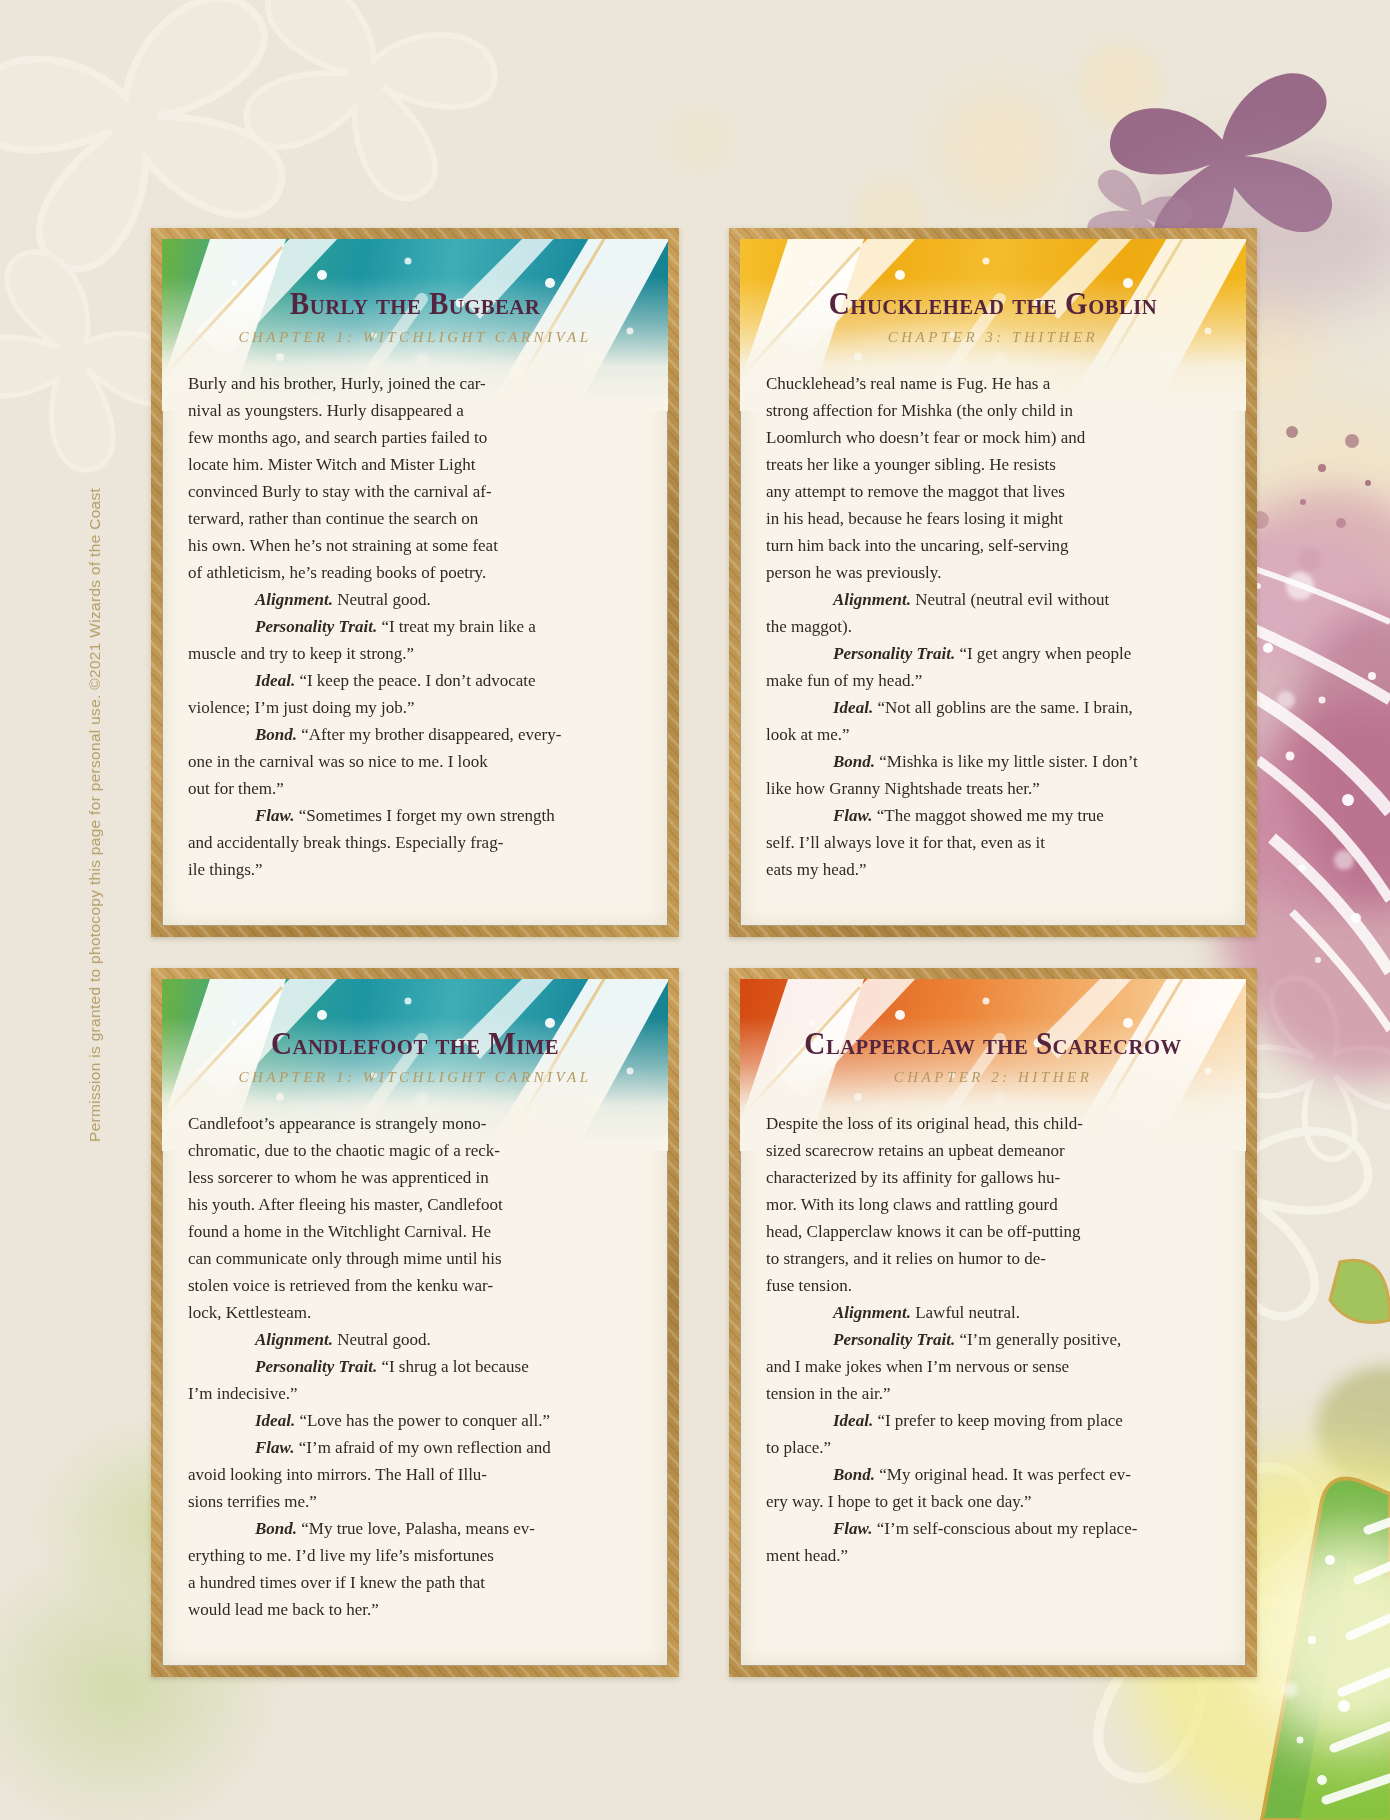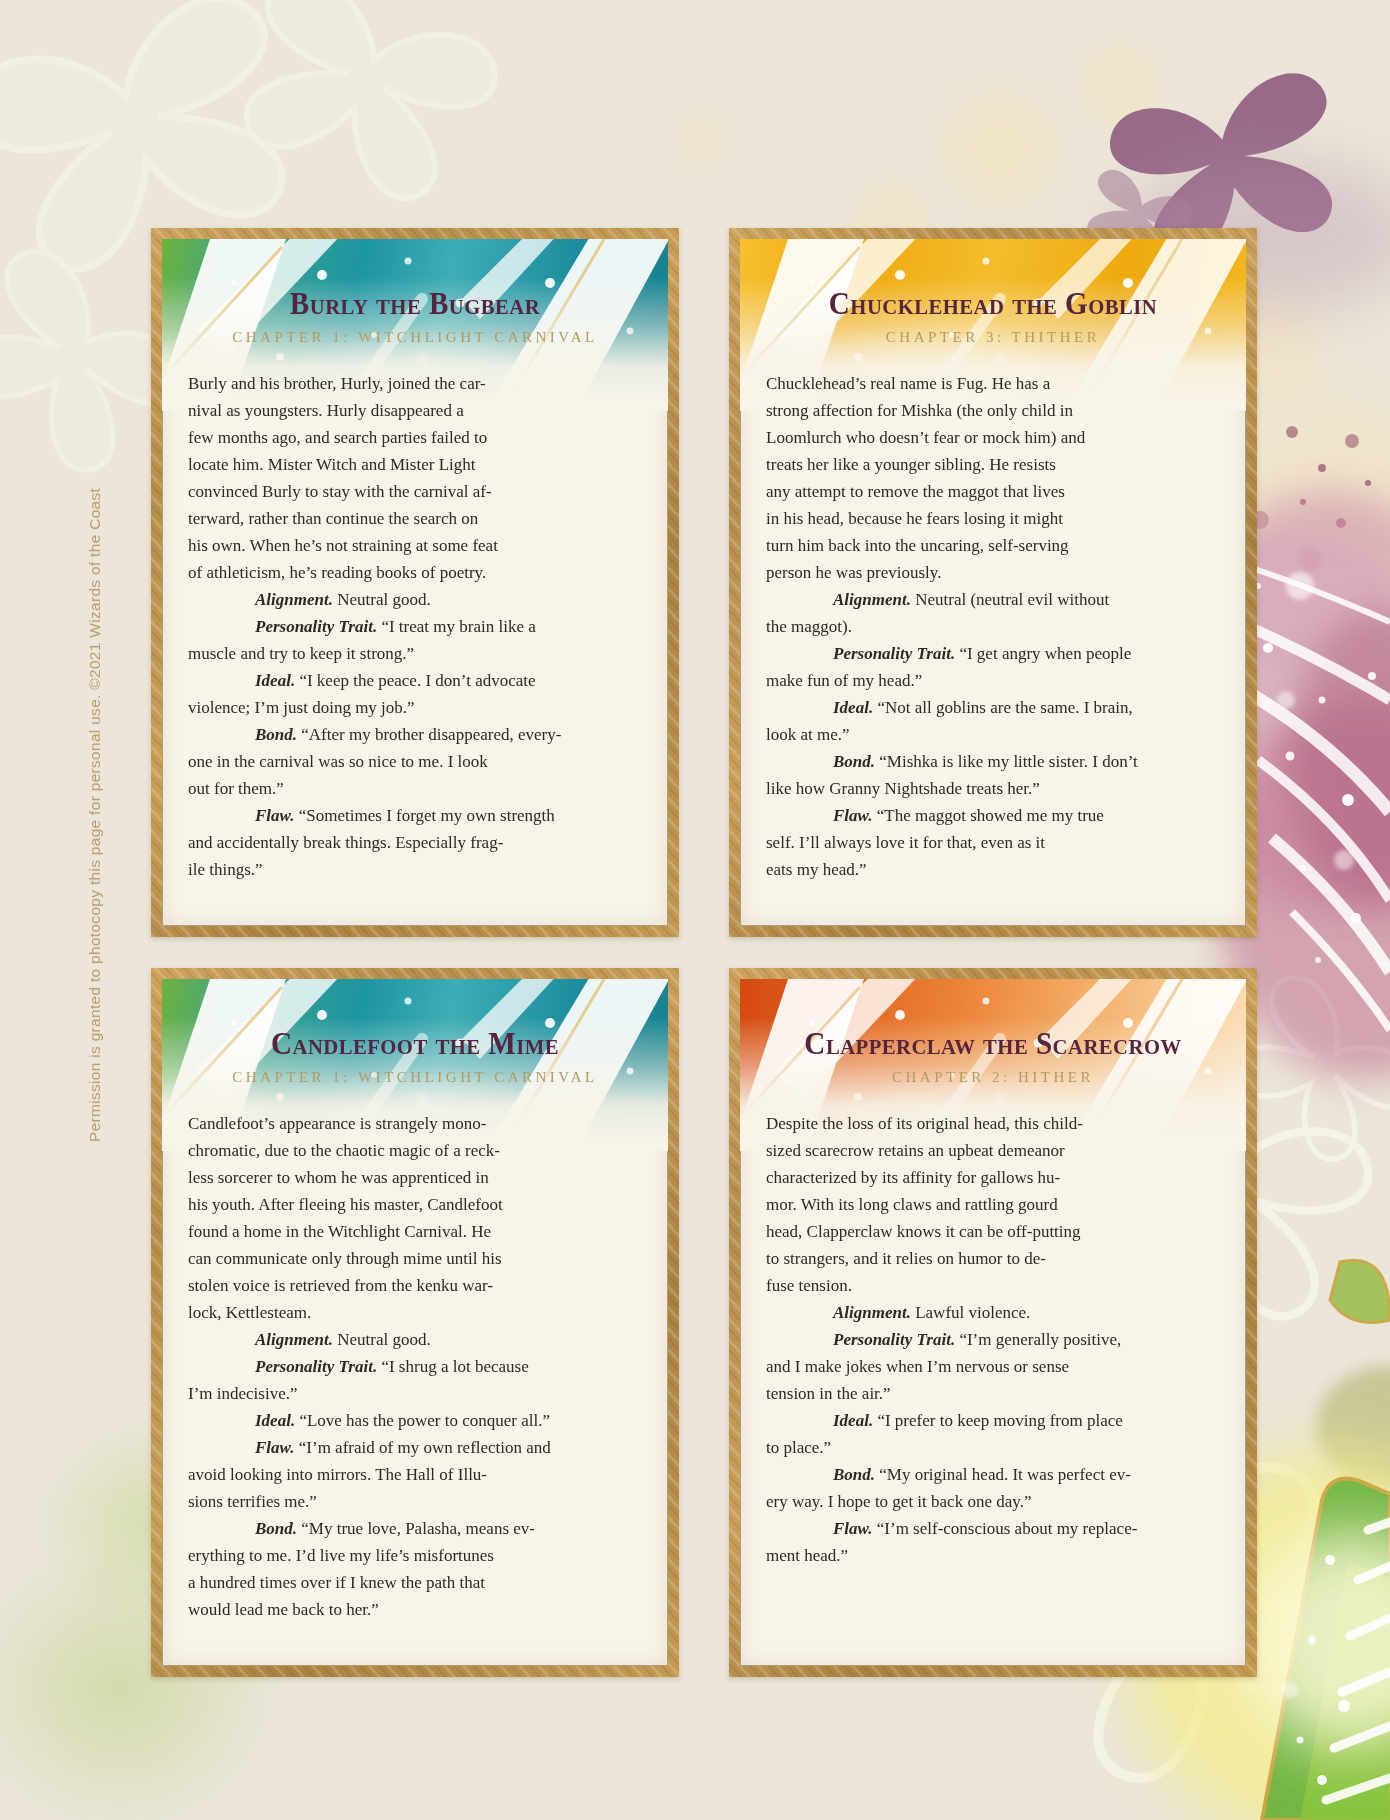--- a/index.html
+++ b/index.html
@@ -58,21 +58,21 @@
     background:linear-gradient(180deg, rgba(248,244,233,0) 22%, rgba(248,244,233,.45) 50%, rgba(248,244,233,.93) 74%, #f8f4e9 96%);
   }
   .card-head{position:relative;z-index:3;text-align:center;padding-top:48px;}
   .title{
     margin:0;font-family:"Liberation Serif", serif;font-weight:bold;
     font-variant:small-caps;font-size:31px;line-height:34px;letter-spacing:.5px;
     color:#552540;transform:scaleX(.94);transform-origin:center;
   }
   .chapter{
     margin-top:7px;font-size:15px;line-height:18px;letter-spacing:3.5px;
-    color:#b49a62;font-family:"Liberation Serif", serif;
+    color:#b49a62;font-family:"Liberation Serif", serif;font-style:italic;
   }
   .card-body{
     position:relative;z-index:3;margin-top:24px;padding:0 26px;
     font-size:17px;line-height:27px;color:#2e2925;
   }
   .card-body p{margin:0;white-space:pre-line;}
   .trait{text-indent:22px;}
   .tl{font-weight:bold;font-style:italic;margin-left:45px;}
   
   .notice{
@@ -394,21 +394,21 @@
       <div class="chapter">CHAPTER 2: HITHER</div>
     </header>
     <div class="card-body">
       <p class="desc">Despite the loss of its original head, this child-
 sized scarecrow retains an upbeat demeanor
 characterized by its affinity for gallows hu-
 mor. With its long claws and rattling gourd
 head, Clapperclaw knows it can be off-putting
 to strangers, and it relies on humor to de-
 fuse tension.</p>
-      <p class="trait"><span class="tl">Alignment.</span><span class="tv"> Lawful violence.</span></p>
+      <p class="trait"><span class="tl">Alignment.</span><span class="tv"> Lawful neutral.</span></p>
       <p class="trait"><span class="tl">Personality Trait.</span><span class="tv"> “I’m generally positive,
 and I make jokes when I’m nervous or sense
 tension in the air.”</span></p>
       <p class="trait"><span class="tl">Ideal.</span><span class="tv"> “I prefer to keep moving from place
 to place.”</span></p>
       <p class="trait"><span class="tl">Bond.</span><span class="tv"> “My original head. It was perfect ev-
 ery way. I hope to get it back one day.”</span></p>
       <p class="trait"><span class="tl">Flaw.</span><span class="tv"> “I’m self-conscious about my replace-
 ment head.”</span></p>
     </div>

